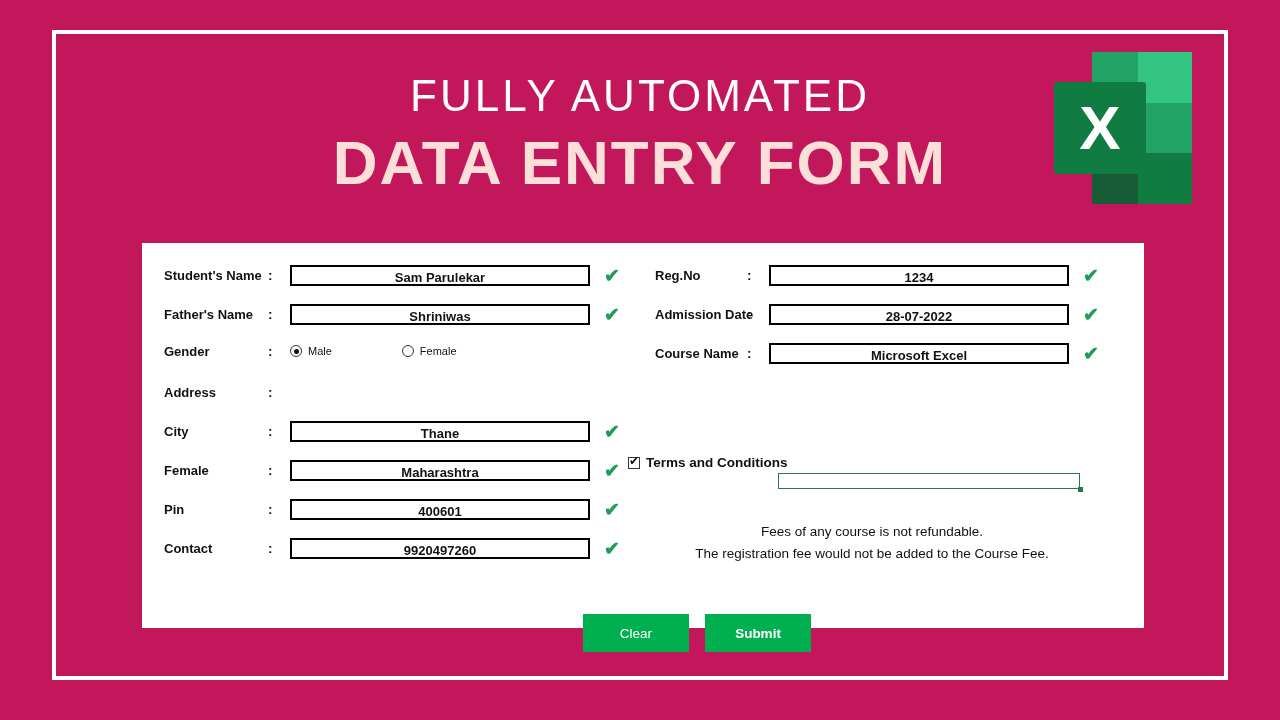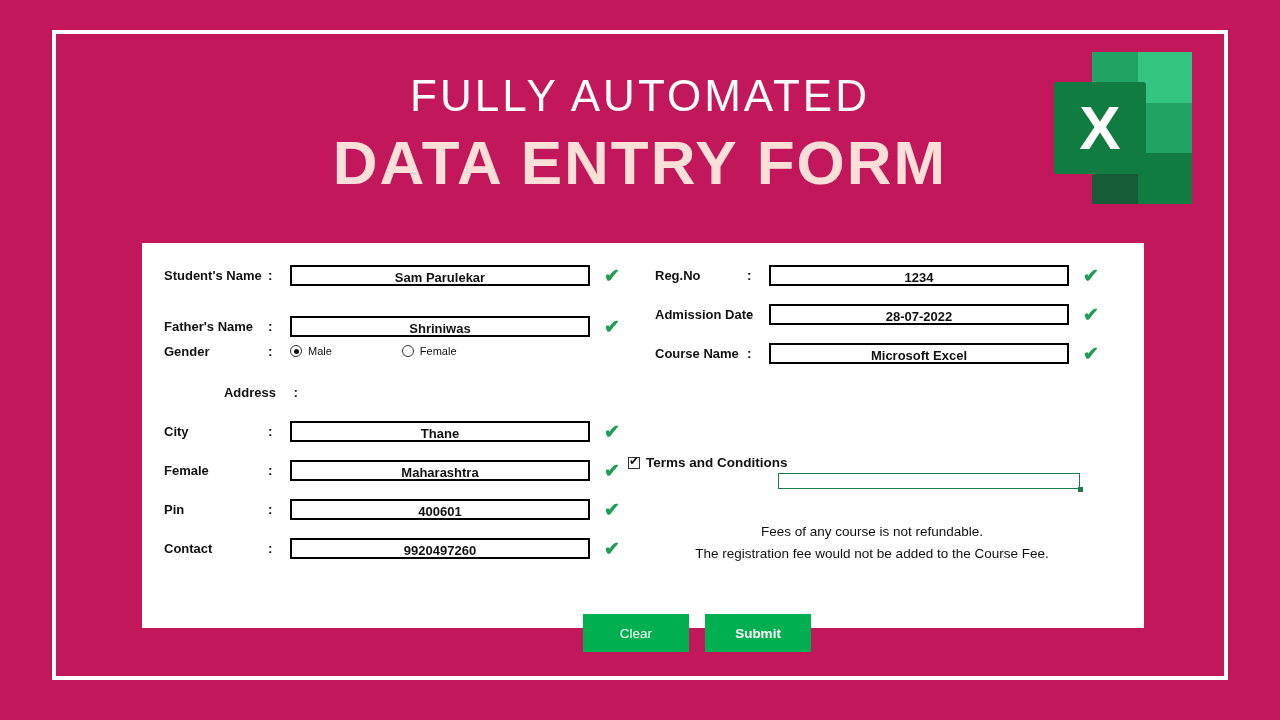--- a/index.html
+++ b/index.html
@@ -240,21 +240,21 @@
 
     <div class="form-card">
 
       <div class="row col-left" style="left:22px; top:18px;">
         <span class="label">Student's Name</span>
         <span class="colon">:</span>
         <div class="field">Sam Parulekar</div>
         <span class="tick">✔</span>
       </div>
 
-      <div class="row col-left" style="left:22px; top:69px;">
+      <div class="row col-left" style="left:22px; top:57px;">
         <span class="label">Father's Name</span>
         <span class="colon">:</span>
         <div class="field">Shriniwas</div>
         <span class="tick">✔</span>
       </div>
 
       <div class="row col-left" style="left:22px; top:94px;">
         <span class="label">Gender</span>
         <span class="colon">:</span>
         <div class="radio-group">
@@ -262,21 +262,21 @@
             <span class="radio-dot checked"></span>
             <span class="radio-label">Male</span>
           </div>
           <div class="radio-item">
             <span class="radio-dot"></span>
             <span class="radio-label">Female</span>
           </div>
         </div>
       </div>
 
-      <div class="row col-left" style="left:30px; top:135px;text-align:right;">
+      <div class="row col-left" style="left:22px; top:135px;">
         <span class="label">Address</span>
         <span class="colon">:</span>
       </div>
 
       <div class="row col-left" style="left:22px; top:174px;">
         <span class="label">City</span>
         <span class="colon">:</span>
         <div class="field">Thane</div>
         <span class="tick">✔</span>
       </div>

